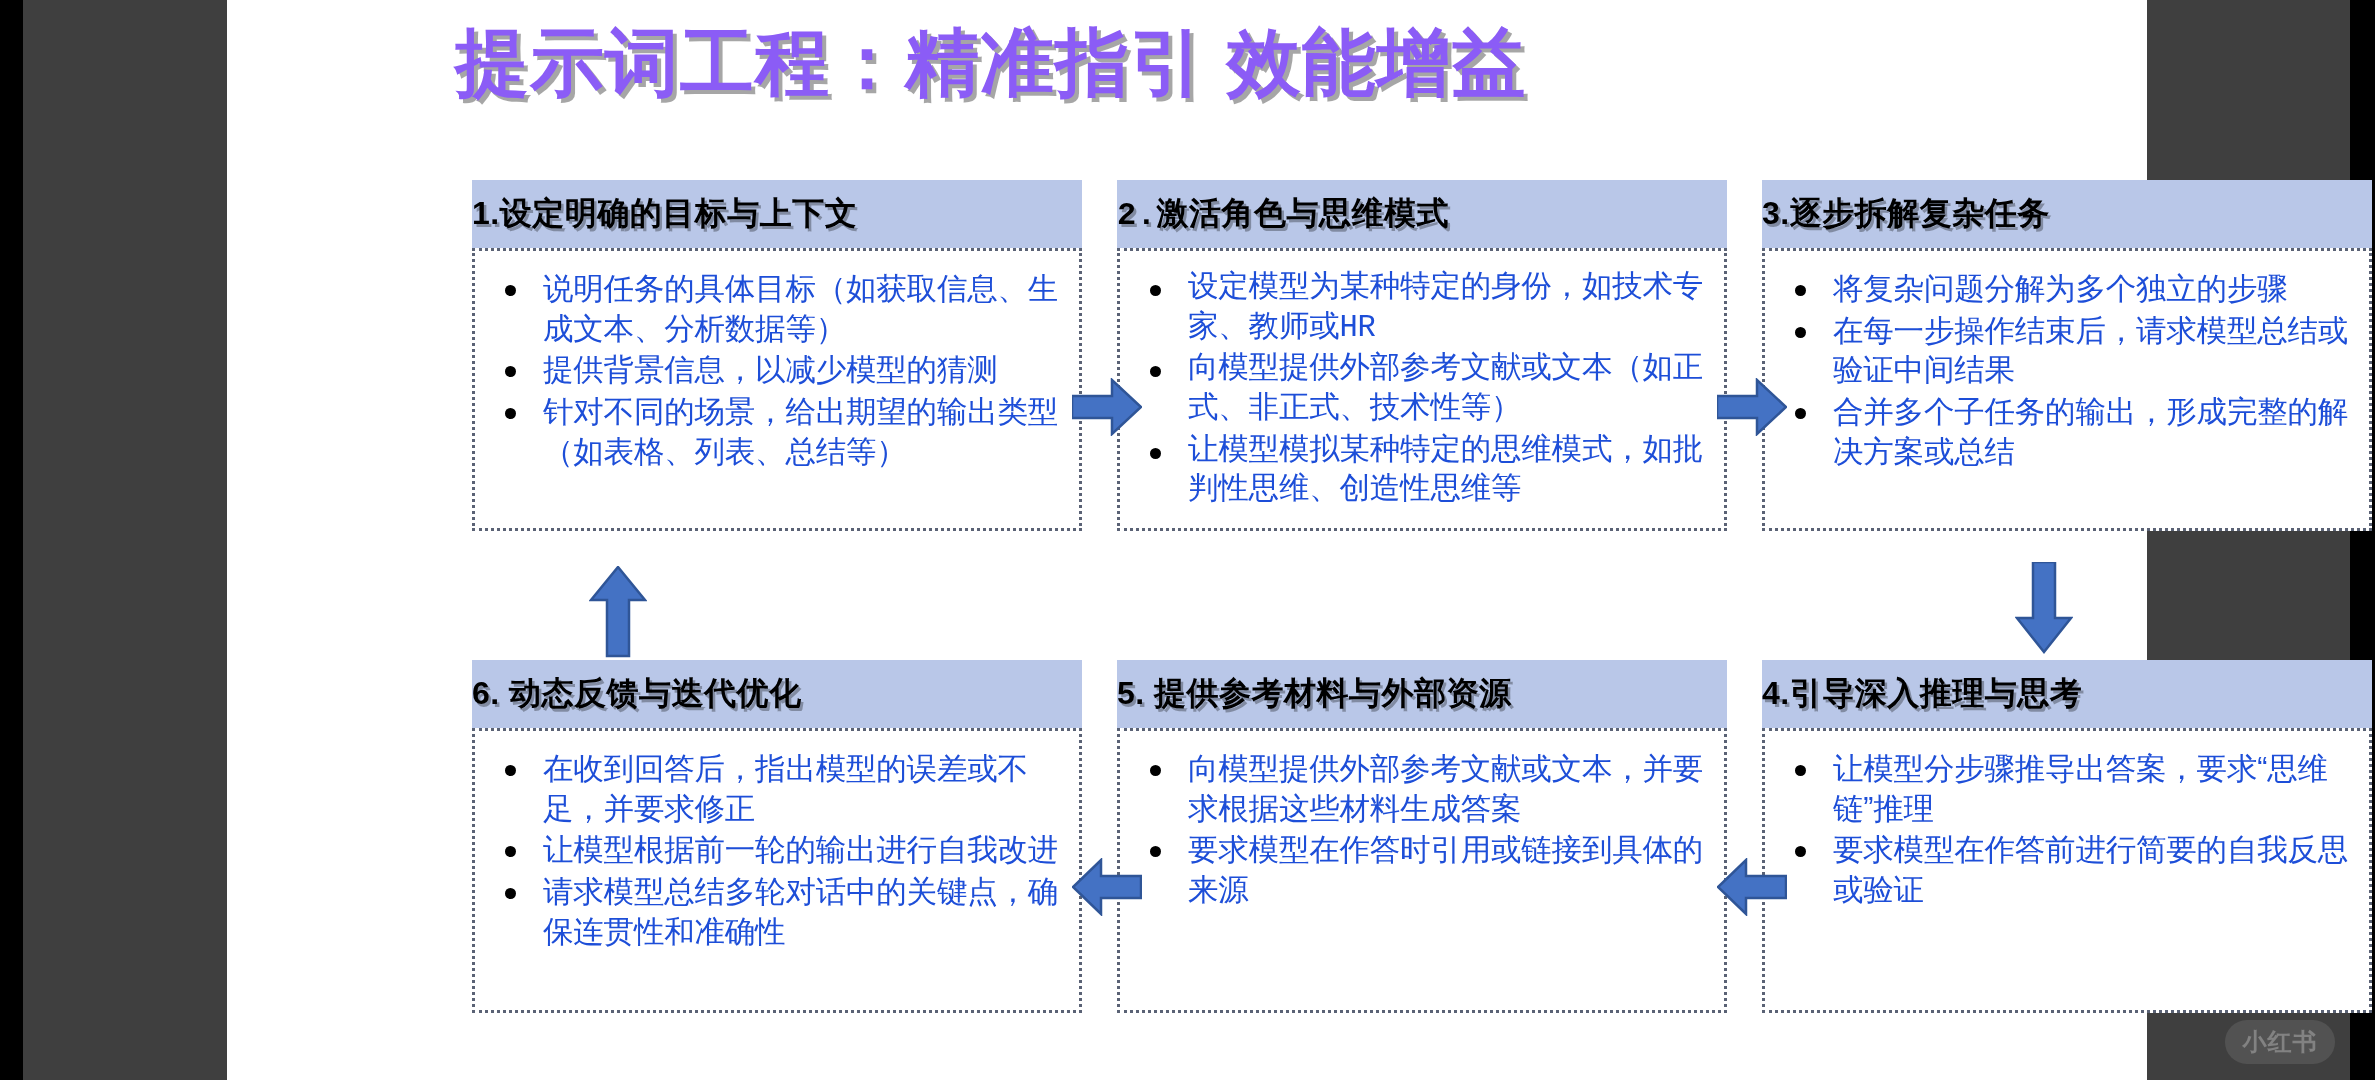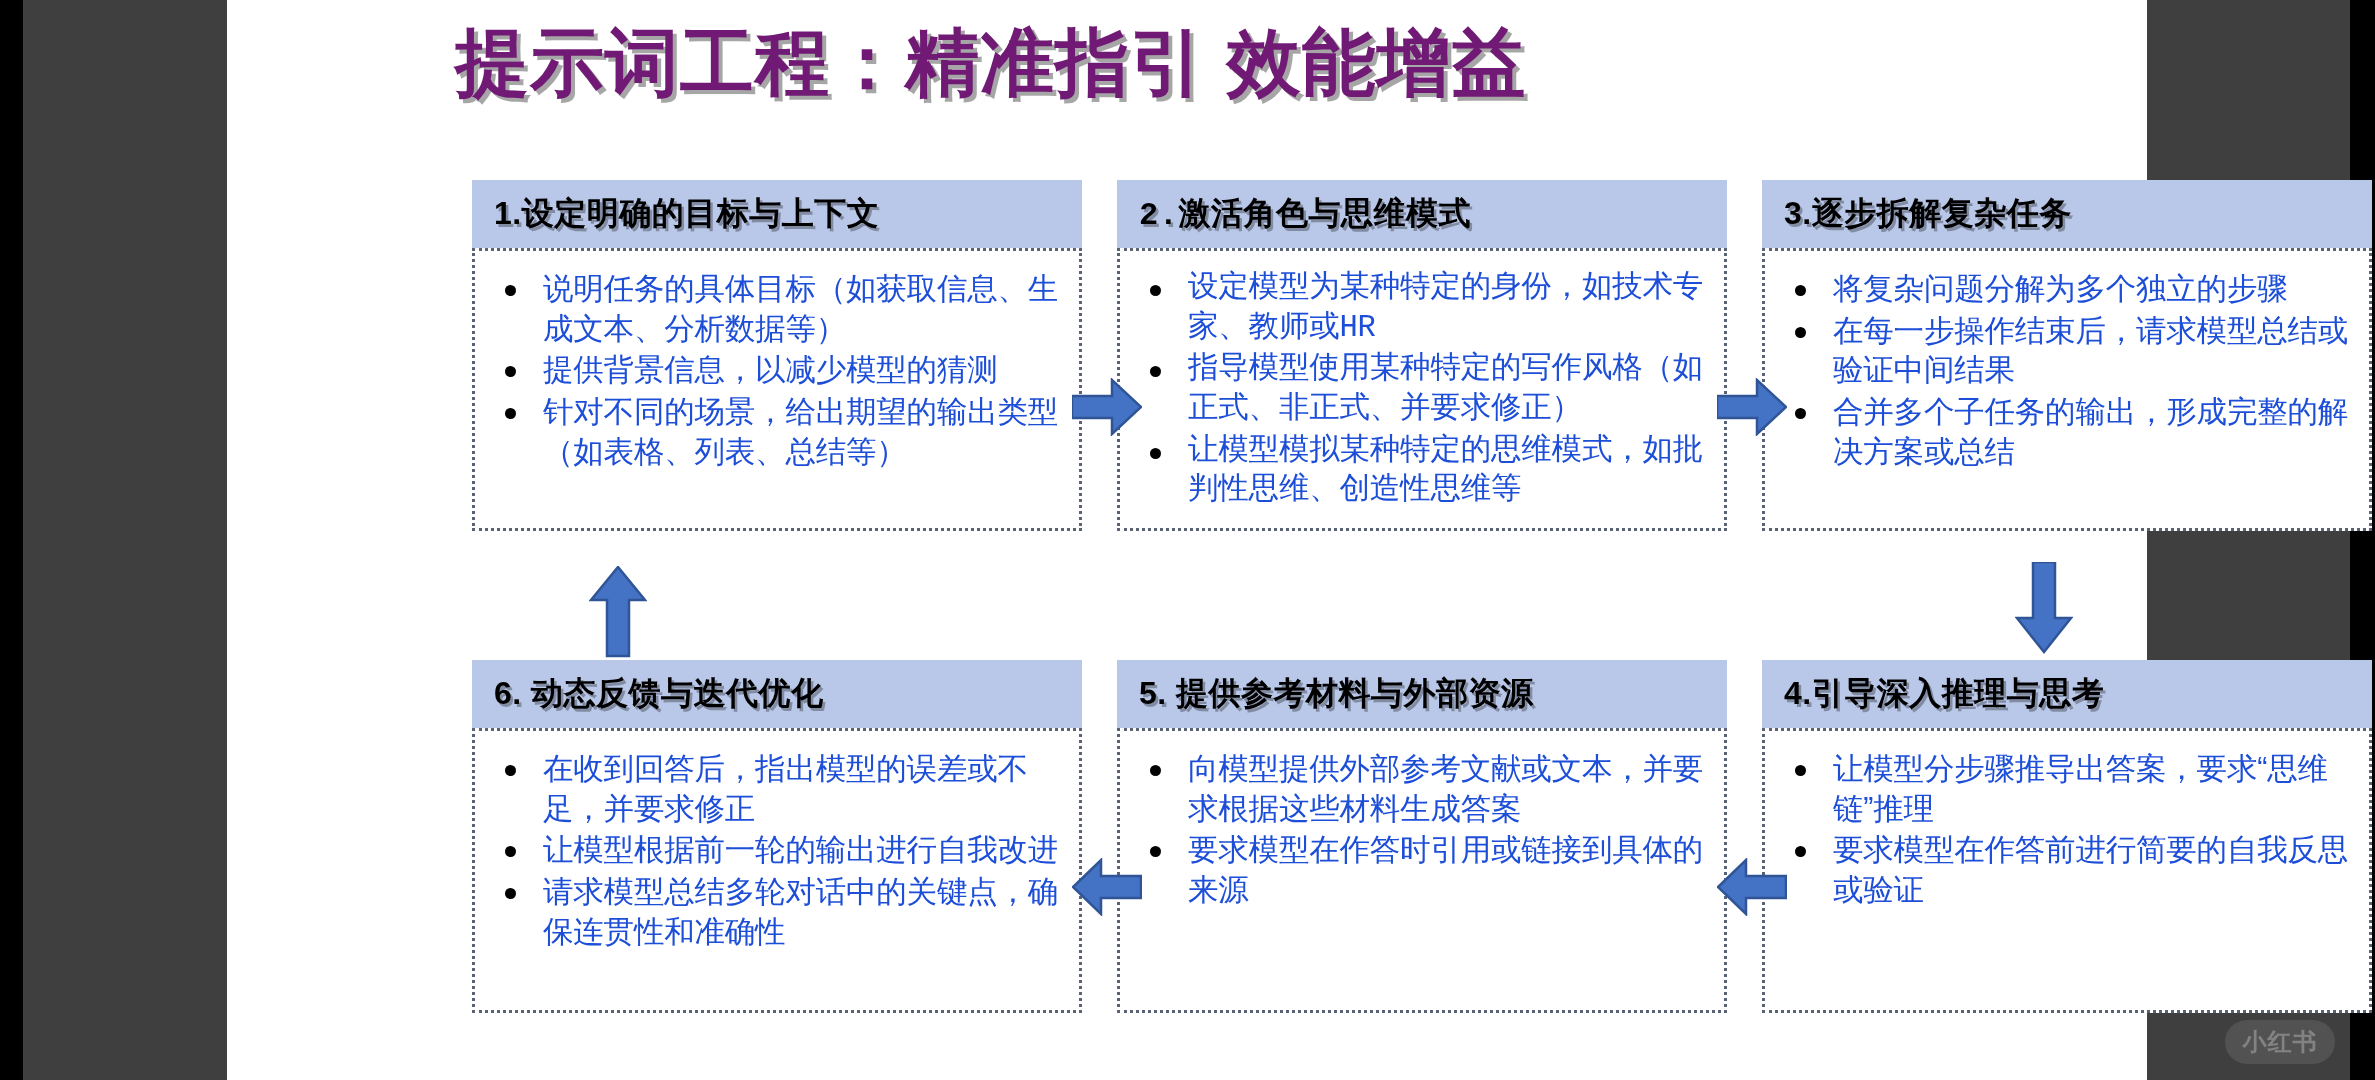--- a/index.html
+++ b/index.html
@@ -31,33 +31,32 @@
 
   
   #title {
     position: absolute;
     left: 228px; top: 18px;
     width: 1600px; height: 92px;
     display: flex; align-items: center;
     font-size: 74px;
     font-weight: bold;
     letter-spacing: 1px;
-    color: #701a75;
+    color: #8b5cf6;
     white-space: nowrap;
     text-shadow: 4px 4px 0 rgba(0,0,0,0.35);
   }
 
   
   .box { position: absolute; }
   .box-head {
     background: #b9c7e8;
     height: 68px;
     display: flex;
     align-items: center;
-    padding-left: 22px;
     font-size: 32px;
     font-weight: bold;
     color: #000;
     letter-spacing: 0.5px;
     white-space: nowrap;
     text-shadow: 2.5px 2.5px 0 rgba(0,0,0,0.3);
   }
   .box-body {
     border: 3px dotted #5a6275;
     border-top: 3px dotted #5a6275;
@@ -138,21 +137,21 @@
           <li>针对不同的场景，给出期望的输出类型（如表格、列表、总结等）</li>
         </ul>
       </div>
     </div>
 
     <div class="box" id="box2">
       <div class="box-head">2.激活角色与思维模式</div>
       <div class="box-body">
         <ul class="bullets">
           <li>设定模型为某种特定的身份，如技术专家、教师或HR</li>
-          <li>指导模型使用某种特定的写作风格（如正式、非正式、并要求修正）</li>
+          <li>向模型提供外部参考文献或文本（如正式、非正式、技术性等）</li>
           <li>让模型模拟某种特定的思维模式，如批判性思维、创造性思维等</li>
         </ul>
       </div>
     </div>
 
     <div class="box" id="box3">
       <div class="box-head">3.逐步拆解复杂任务</div>
       <div class="box-body">
         <ul class="bullets">
           <li>将复杂问题分解为多个独立的步骤</li>

